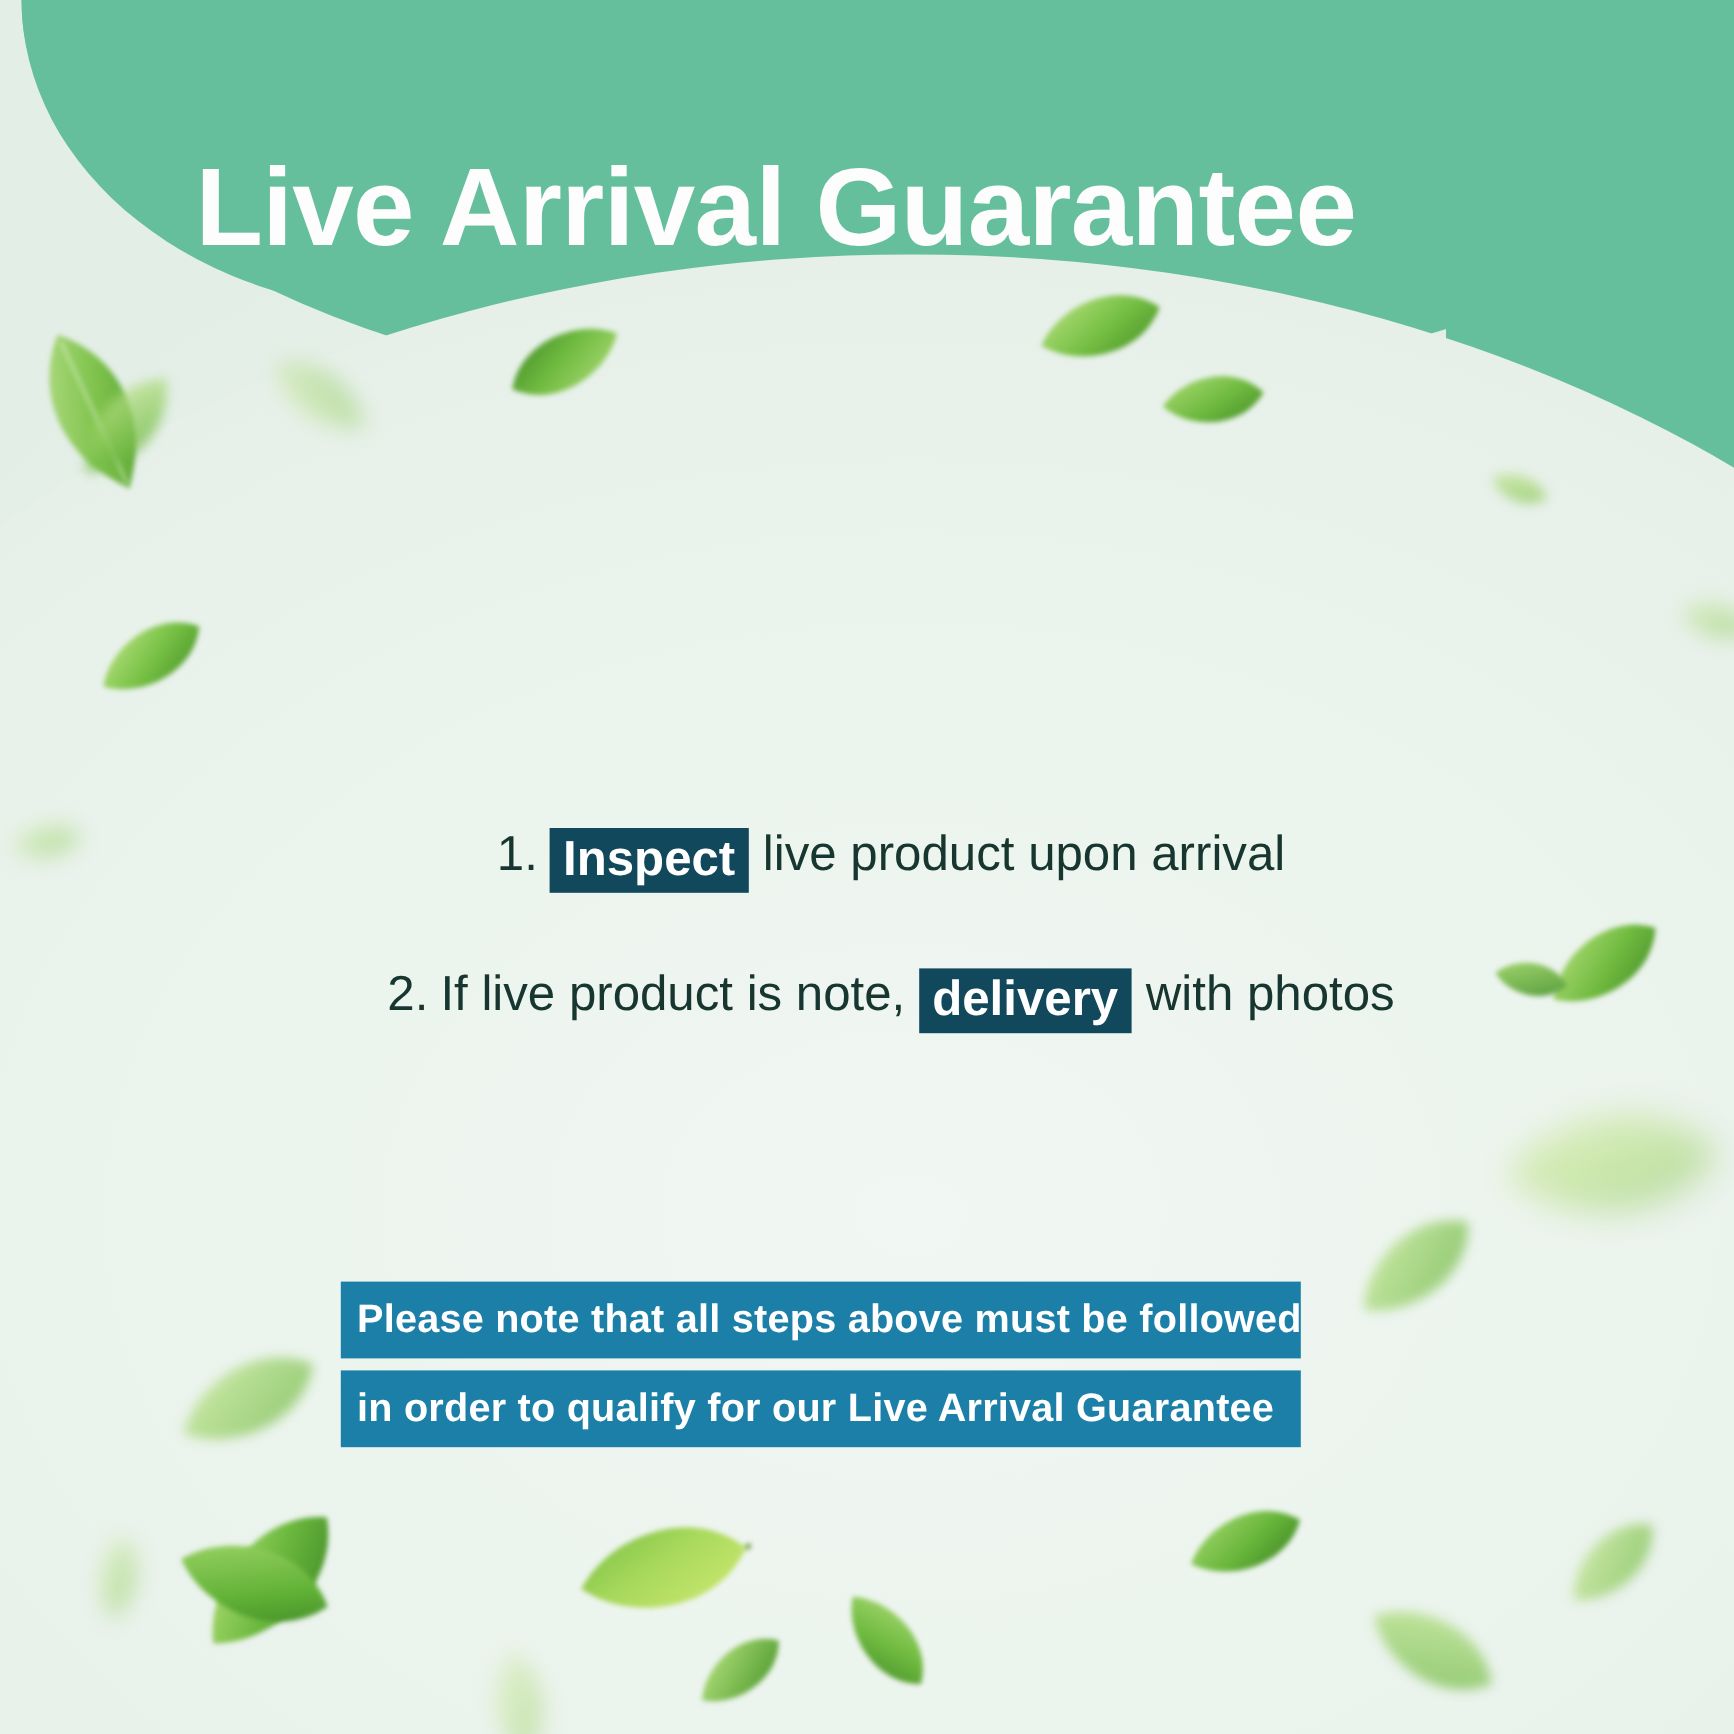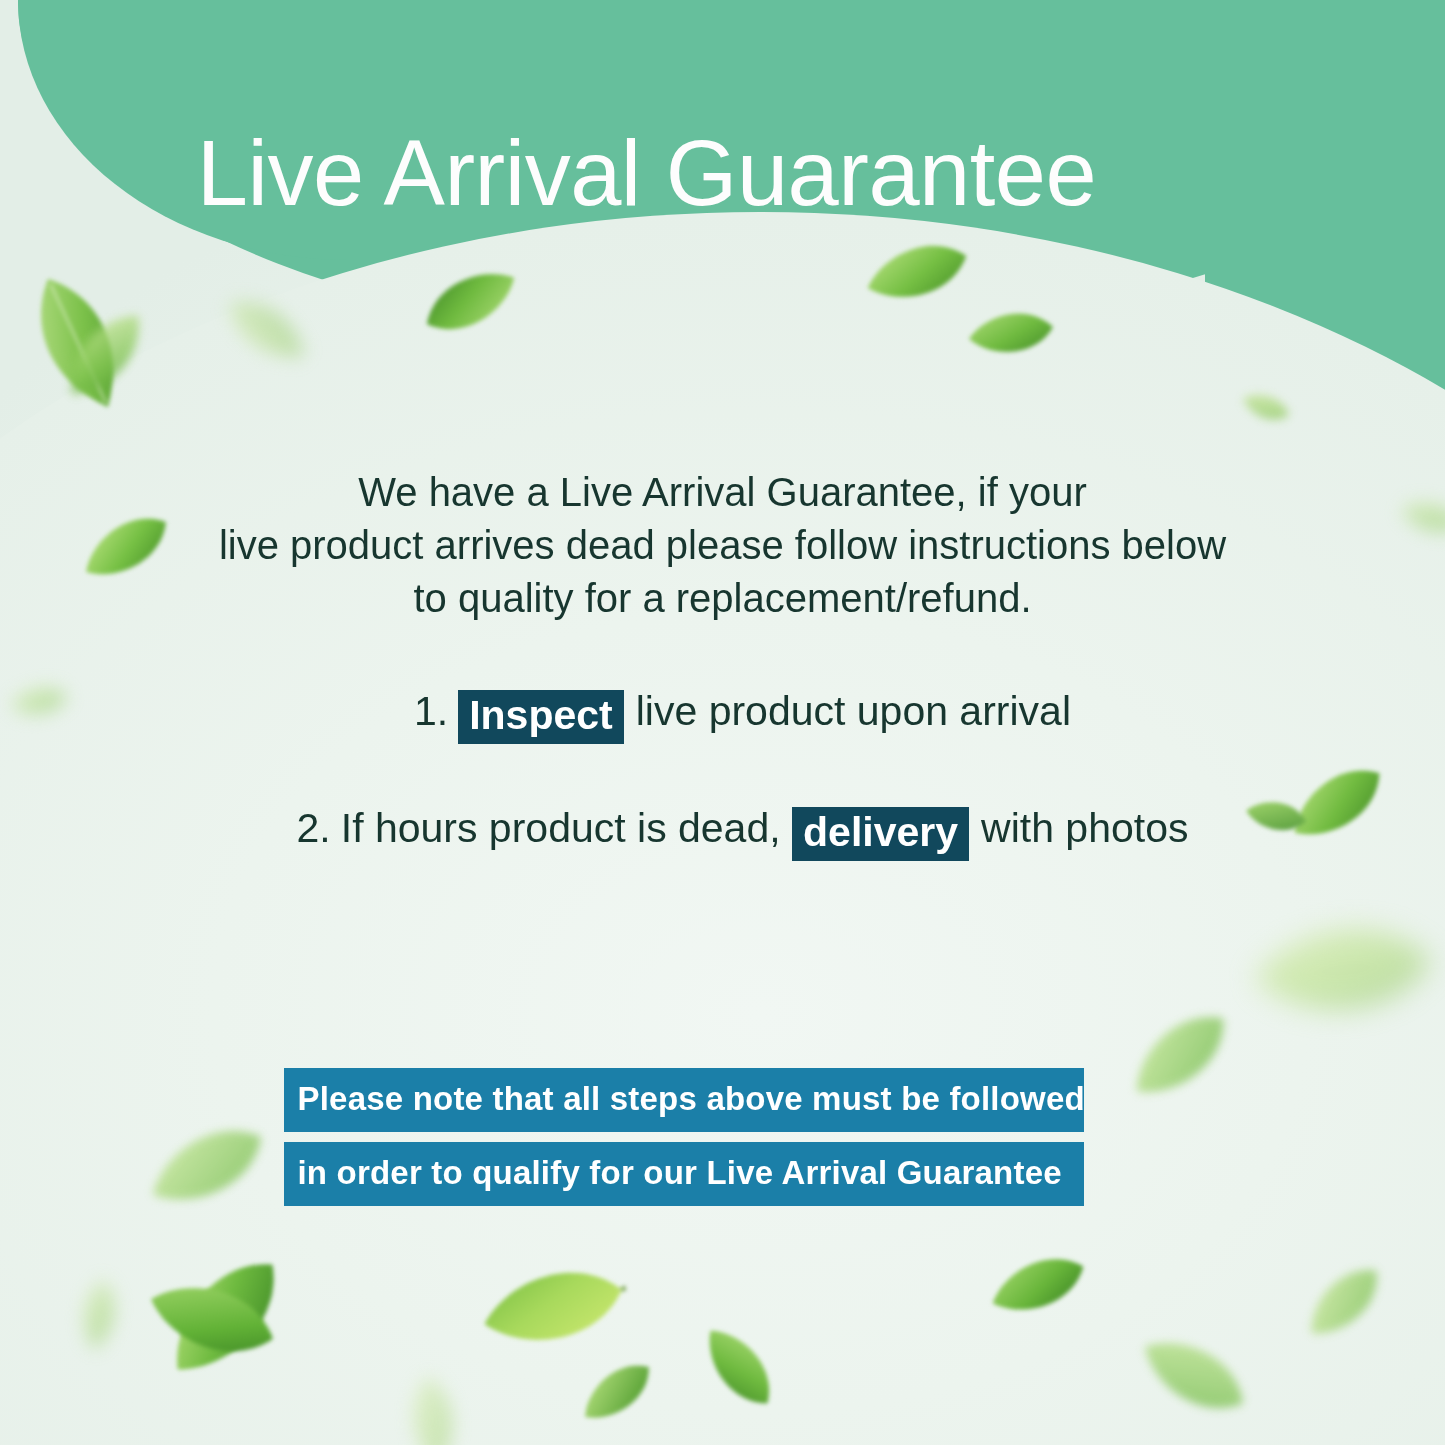--- a/index.html
+++ b/index.html
@@ -50,21 +50,21 @@
     border-radius:50%;
   }
 
   
   .title{
     position:absolute;
     left:0; top:63px; width:1293px;
     text-align:center;
     color:#fdfdfd;
     font-size:92px;
-    font-weight:normal;
+    font-weight:bold;
     letter-spacing:-0.5px;
     line-height:1.05;
     white-space:nowrap;
     z-index:6;
   }
 
   
   .intro{
     position:absolute;
     left:0; top:466px; width:1445px;
@@ -458,34 +458,29 @@
             <stop offset="0%" stop-color="#c6e794"></stop>
             <stop offset="100%" stop-color="#78be4b"></stop>
           </linearGradient>
         </defs>
         <path d="M4 50 C36 14 104 8 136 50 C104 92 36 86 4 50 Z" fill="url(#g25)"></path>
       </svg>
   </div>
 
   <h1 class="title">Live Arrival Guarantee</h1>
 
-  <div class="intro">
-    <div>We have a Live Arrival Guarantee, if your</div>
-    <div>live product arrives dead please follow instructions below</div>
-    <div>to quality for a replacement/refund.</div>
-  </div>
 
   <div class="steps">
 
     <div class="step">
       <span class="num">1.</span><span class="hl">Inspect</span><span class="after">live product upon arrival</span>
     </div>
 
     <div class="step">
-      <span class="num">2.</span><span class="before">If hours product is dead,</span> <span class="hl">delivery</span><span class="after">with photos</span>
+      <span class="num">2.</span><span class="before">If live product is note,</span> <span class="hl">delivery</span><span class="after">with photos</span>
     </div>
 
 
   </div>
 
   <div class="note">
     <span class="note-line">Please note that all steps above must be followed</span>
     <span class="note-line">in order to qualify for our Live Arrival Guarantee</span>
   </div>
 

